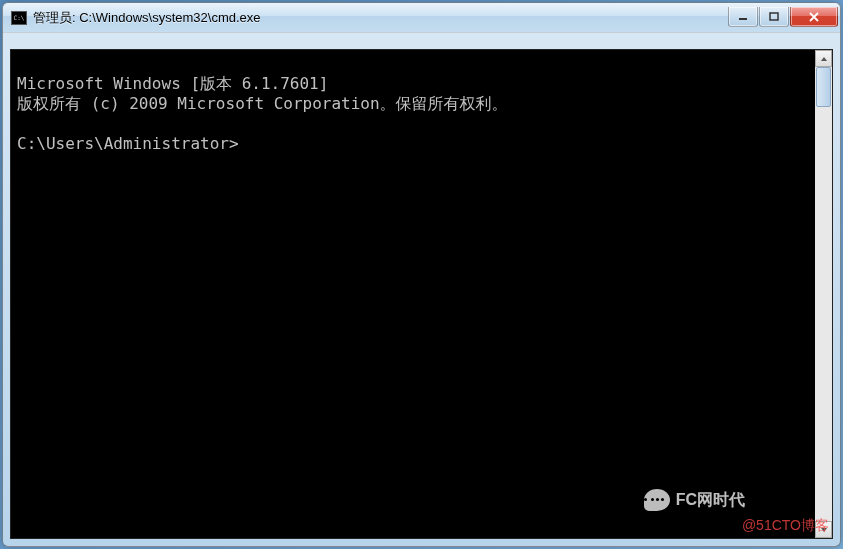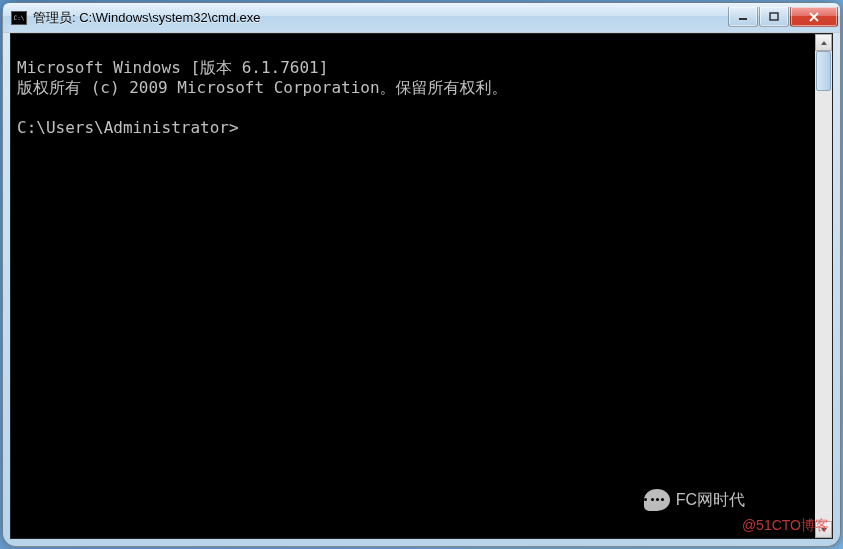--- a/index.html
+++ b/index.html
@@ -11,21 +11,21 @@
       overflow: hidden;
       position: relative;
     }
     .window {
       position: absolute;
       left: 2px;
       top: 2px;
       width: 839px;
       height: 545px;
       border: 1px solid rgba(0,0,0,0.4);
-      border-radius: 14px;
+      border-radius: 6px;
       background: linear-gradient(to bottom, #d9e8f5 0%, #b8d4ea 100%);
       box-shadow: 0 0 10px rgba(0,0,0,0.3);
       display: flex;
       flex-direction: column;
     }
     .titlebar {
       height: 30px;
       display: flex;
       align-items: center;
       padding: 0 2px 0 8px;
@@ -77,21 +77,21 @@
       box-shadow: inset 0 0 0 1px rgba(255,255,255,0.5);
     }
     .ctrl-btn.close {
       width: 48px;
       background: linear-gradient(to bottom, #f1a5a0 0%, #e57368 45%, #d4432f 46%, #cf3e2a 100%);
       color: #fff;
     }
     .ctrl-btn svg { display: block; }
     .client-area {
       flex: 1;
-      margin: 0 7px 7px 7px;
+      margin: 16px 7px 7px 7px;
       background: #000;
       border: 1px solid #222;
       position: relative;
       overflow: hidden;
     }
     .terminal {
       padding: 4px 6px;
       font-family: "NSimSun", "SimSun", "Consolas", monospace;
       font-size: 16px;
       line-height: 20px;
@@ -156,21 +156,21 @@
       position: absolute;
       background: #000;
       border-radius: 50%;
       width: 3px;
       height: 3px;
       top: 9px;
     }
     .watermark-chat .bubble::before { left: 7px; box-shadow: 5px 0 0 #000, 10px 0 0 #000; }
     .watermark-chat .label {
       font-size: 16px;
-      font-weight: normal;
+      font-weight: bold;
       color: #e0e0e0;
     }
     .watermark-sub {
       position: absolute;
       right: 14px;
       bottom: 14px;
       font-size: 14px;
       color: #ef4444;
       opacity: 0.8;
     }

